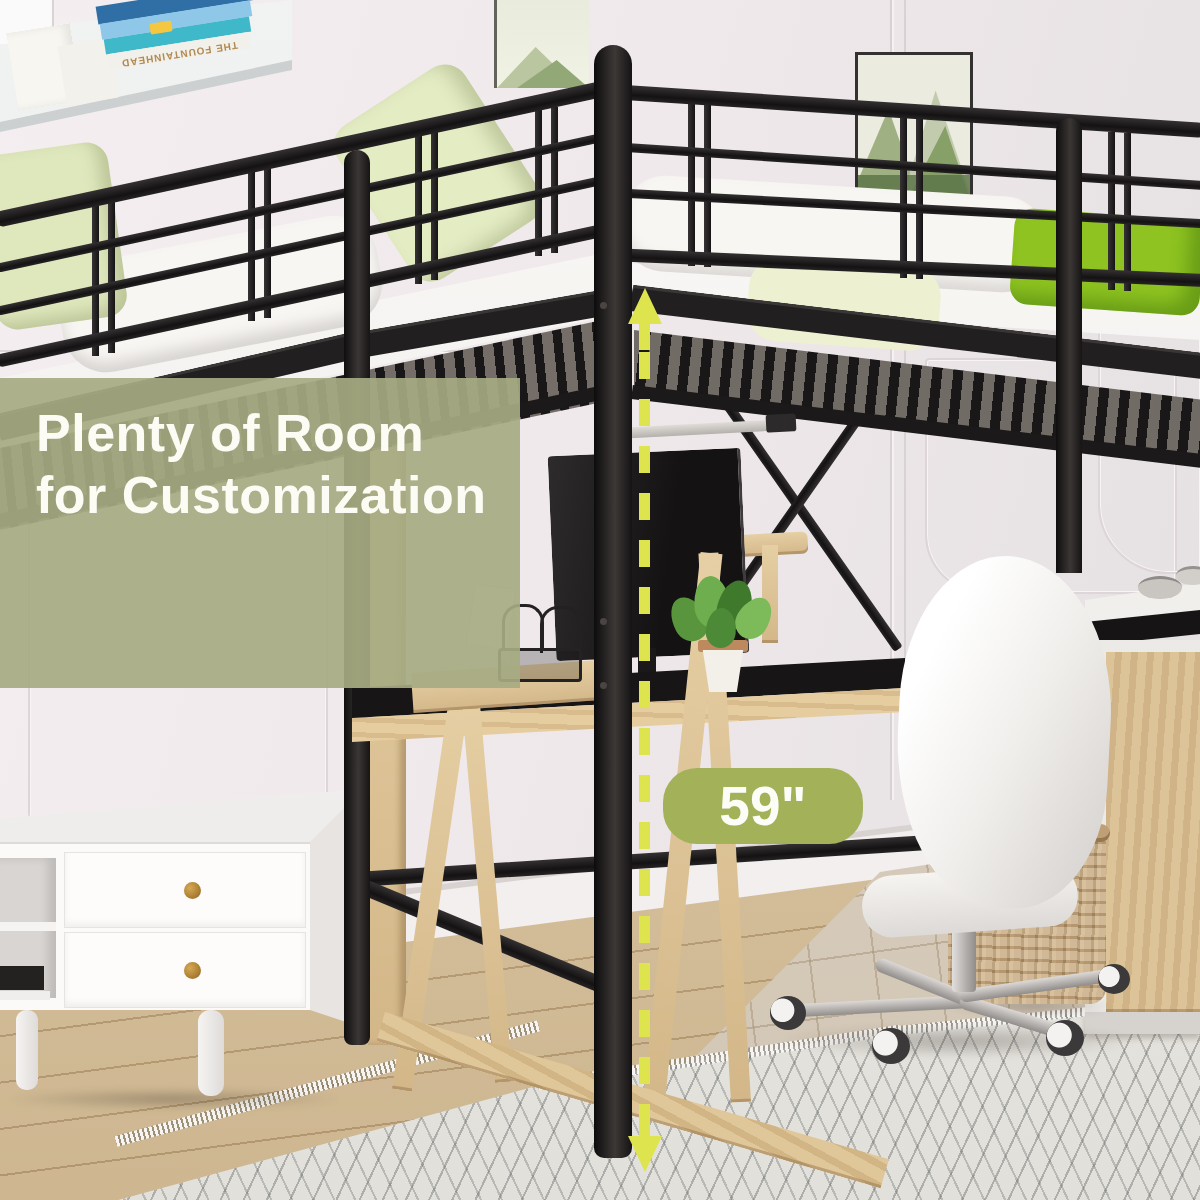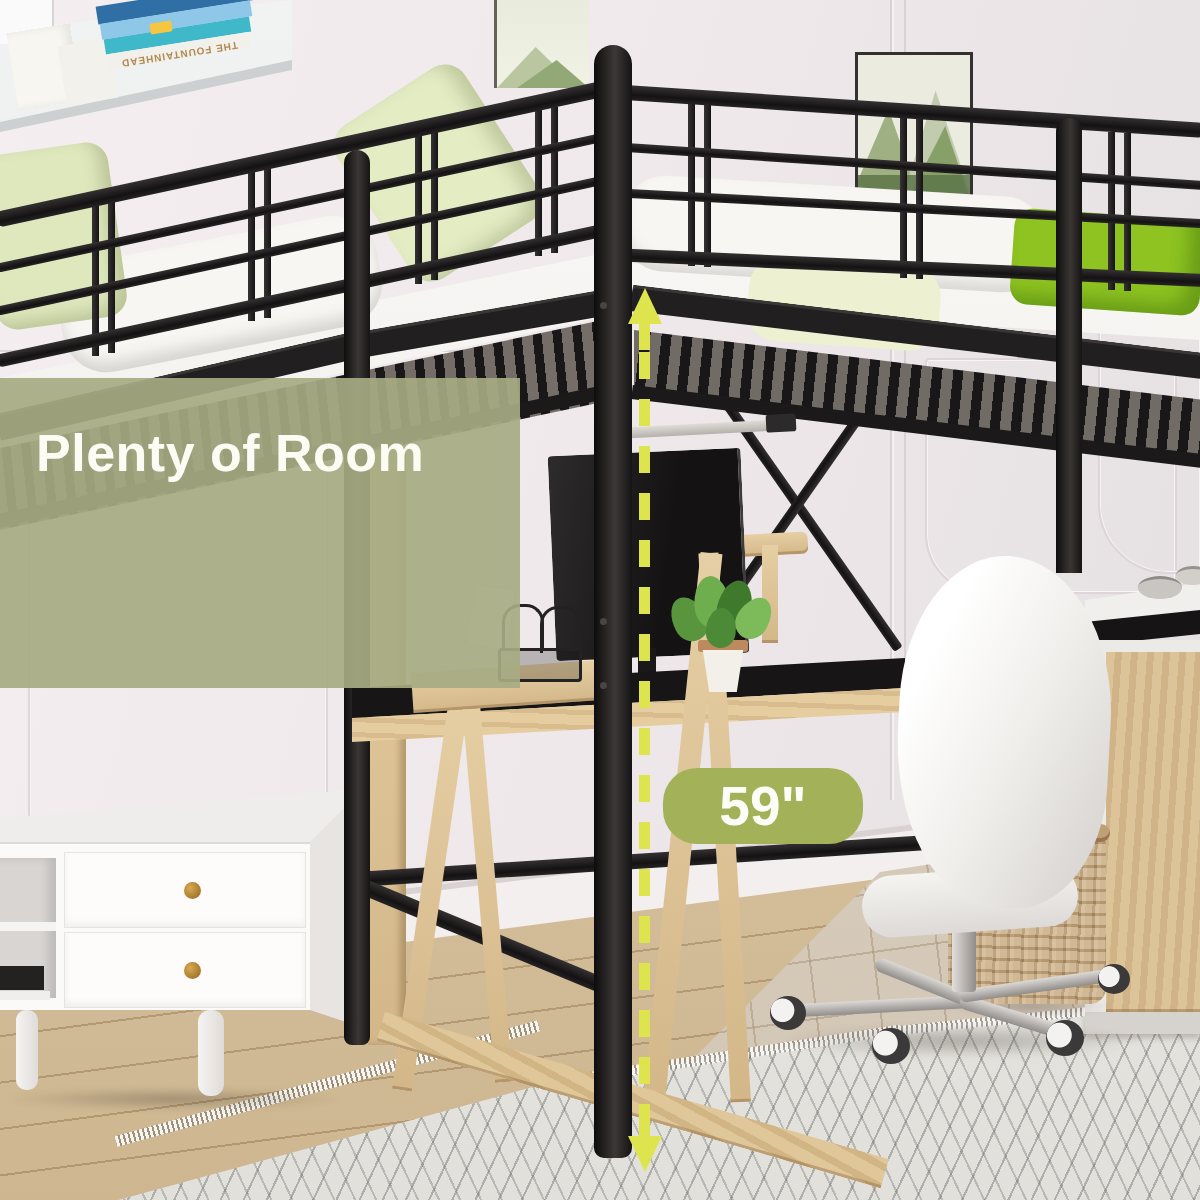--- a/index.html
+++ b/index.html
@@ -216,22 +216,23 @@
   <div class="abs caster" style="left:1098px;top:964px;width:32px;height:30px"></div>
   <div class="abs" style="left:952px;top:926px;width:24px;height:66px;background:linear-gradient(90deg,#e2dfdc,#8f8c89);border-radius:4px"></div>
   <div class="abs" style="left:862px;top:870px;width:216px;height:62px;border-radius:30px;background:linear-gradient(180deg,#f6f4f1,#dcd9d6);transform:rotate(-4deg)"></div>
   <div class="abs" style="left:948px;top:686px;width:118px;height:14px;background:linear-gradient(180deg,#d7d4d1,#a3a09d);border-radius:8px;transform:rotate(-2deg)"></div>
   <div class="abs" style="left:948px;top:692px;width:14px;height:162px;background:linear-gradient(90deg,#cfccc9,#9b9895);border-radius:8px;transform:rotate(-20deg);transform-origin:top center"></div>
   <div class="abs" style="left:898px;top:556px;width:212px;height:352px;transform:rotate(3deg);
     border-radius:48% 52% 42% 50% / 42% 46% 36% 50%;
     background:linear-gradient(115deg,#ffffff 20%,#f0eeeb 55%,#d9d6d3 90%)"></div>
 
   <div class="abs" style="left:0;top:378px;width:520px;height:310px;background:var(--c-panel)"></div>
-  <div class="abs heading" style="left:36px;top:422px;width:480px">
+  <div class="abs heading" style="left:36px;top:402px;width:480px">
     <div>Plenty of Room</div>
+    <div>for Customization</div>
   </div>
 
   <div class="abs tri-up" style="left:628px;top:288px"></div>
   <div class="abs" style="left:639px;top:318px;width:11px;height:32px;background:var(--c-arrow)"></div>
   <div class="abs dash" style="left:639px;top:352px;width:11px;height:756px"></div>
   <div class="abs" style="left:639px;top:1104px;width:11px;height:34px;background:var(--c-arrow)"></div>
   <div class="abs tri-dn" style="left:628px;top:1136px"></div>
 
   <div class="abs pill" style="left:663px;top:768px;width:200px;height:76px">
     <span>59"</span>

